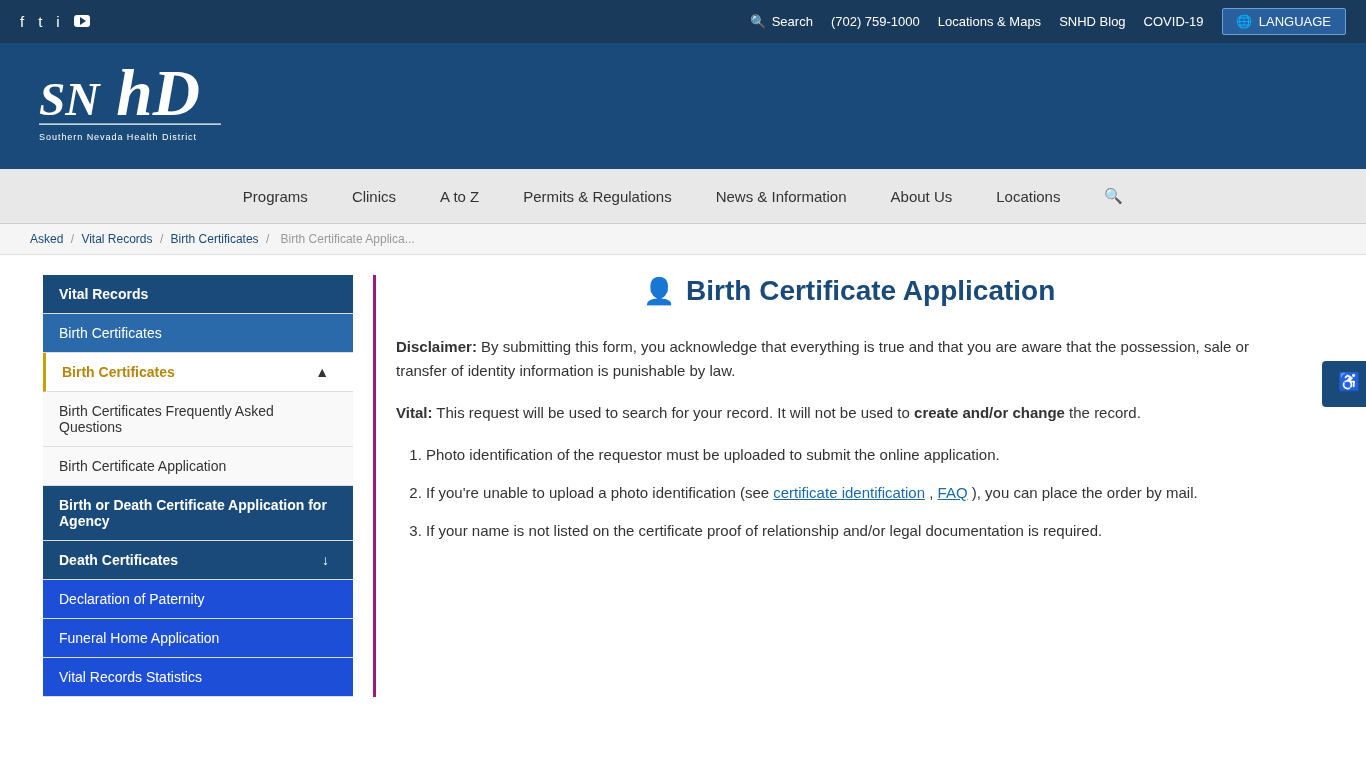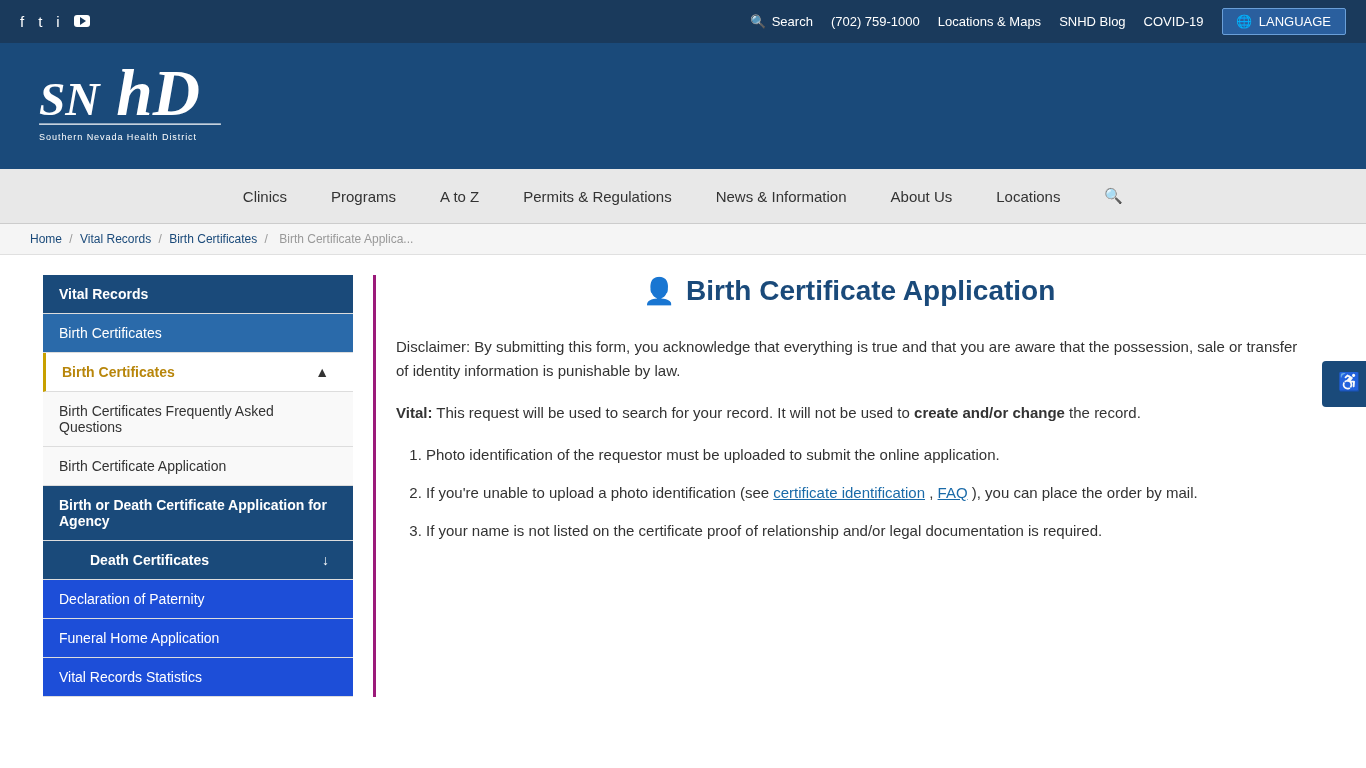--- a/index.html
+++ b/index.html
@@ -140,21 +140,21 @@
     .sidebar-arrow { font-size: 12px; margin-right: 8px; }
     .sidebar-sub { background: #f9f9f9; }
     .sidebar-sub a { padding-left: 28px; font-size: 13px; color: #444; }
     .sidebar-highlight {
       background: #1a4a7a;
     }
     .sidebar-highlight a { color: #fff !important; font-weight: bold; }
     .sidebar-highlight2 {
       background: #1a4a7a;
     }
-    .sidebar-highlight2 a { color: #fff !important; font-weight: bold; margin-left: 31px; }
+    .sidebar-highlight2 a { color: #fff !important; font-weight: bold; }
     .sidebar-highlight3 {
       background: #1d4ed8;
     }
     .sidebar-highlight3 a { color: #fff !important; }
 
     
     .main-content {
       flex: 1;
       padding: 0 20px;
       border-left: 3px solid #9b1a7a;
@@ -165,21 +165,21 @@
       font-weight: bold;
       color: #1a4a7a;
       margin-bottom: 28px;
       display: flex;
       align-items: center;
       justify-content: center;
       gap: 10px;
     }
     .page-title-icon { color: #8a1070; font-size: 26px; }
     .content-block { margin-bottom: 18px; line-height: 1.6; }
-    .disclaimer-label { font-weight: normal; margin-top: 21px; }
+    .disclaimer-label { font-weight: bold; margin-top: 21px; }
     .note-label { font-weight: bold; }
     .bold-text { font-weight: bold; }
     .list-items { padding-left: 10px; }
     .list-items li {
       margin-bottom: 14px;
       line-height: 1.6;
       list-style-type: decimal;
       margin-left: 20px;
     }
     .link-text { color: #1a6aa8; text-decoration: underline; cursor: pointer; }
@@ -243,24 +243,24 @@
       <text x="95" y="55" font-family="Georgia, serif" font-size="72" font-weight="bold" fill="white" font-style="italic">hD</text>
       <line x1="10" y1="65" x2="210" y2="65" stroke="white" stroke-width="1.5"></line>
       <text x="10" y="82" font-family="Arial, sans-serif" font-size="10" fill="white" letter-spacing="1">Southern Nevada Health District</text>
     </svg>
   </div>
 </div>
 
 <nav class="main-nav">
   <ul>
     <li>
+      <a href="#">Programs</a>
+    </li>
+    <li>
       <a href="#">Clinics</a>
-    </li>
-    <li>
-      <a href="#">Programs</a>
     </li>
     <li>
       <a href="#">A to Z</a>
     </li>
     <li>
       <a href="#">Permits &amp; Regulations</a>
     </li>
     <li>
       <a href="#">News &amp; Information</a>
     </li>
@@ -270,21 +270,21 @@
     <li>
       <a href="#">Locations</a>
     </li>
     <li>
       <span class="nav-search-icon">🔍</span>
     </li>
   </ul>
 </nav>
 
 <div class="breadcrumb-bar">
-  <a href="#">Home</a>
+  <a href="#">Asked</a>
   <span> / </span>
   <a href="#">Vital Records</a>
   <span> / </span>
   <a href="#">Birth Certificates</a>
   <span> / </span>
   <span>Birth Certificate Applica...</span>
 </div>
 
 <div class="page-container">
 

